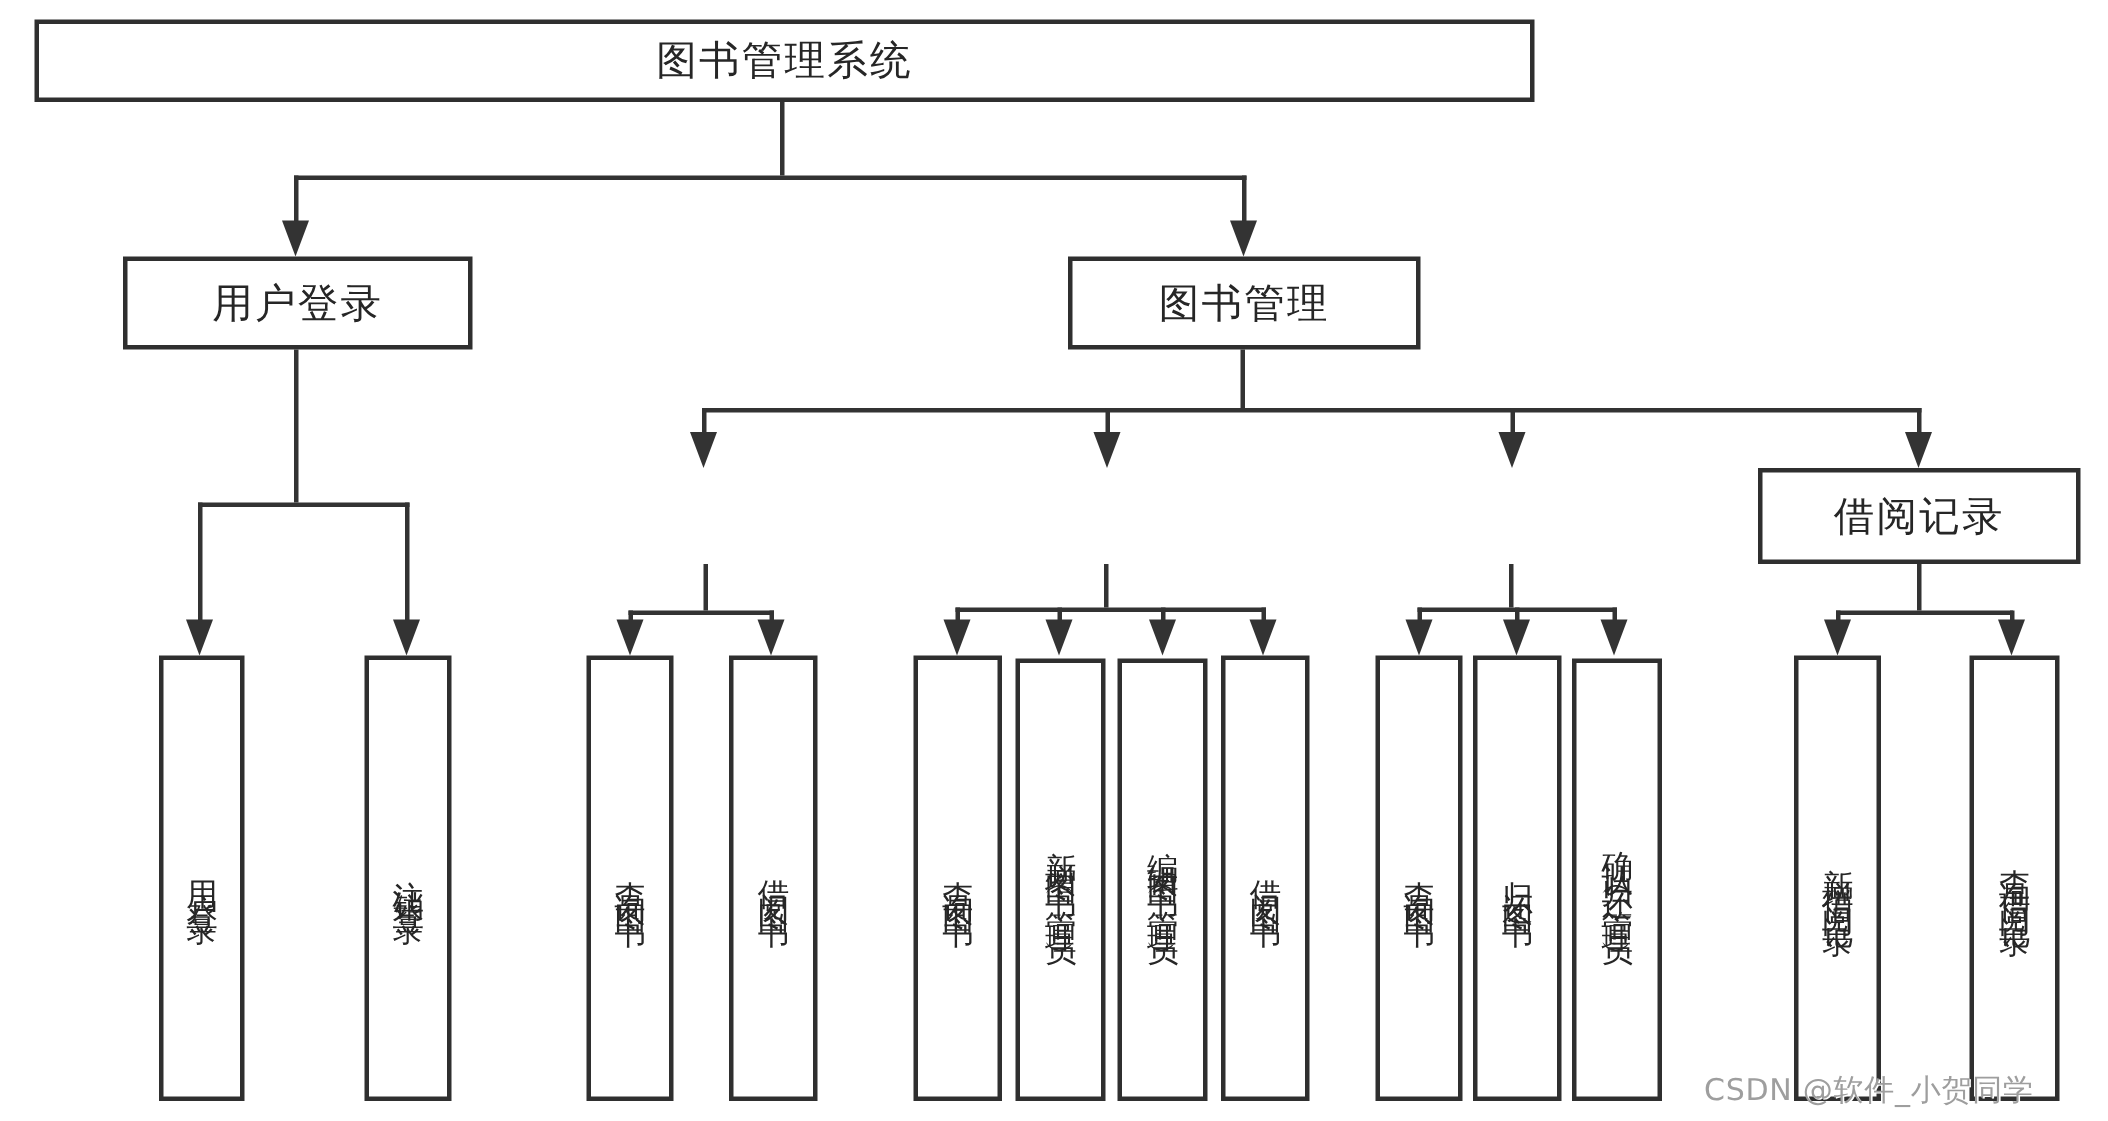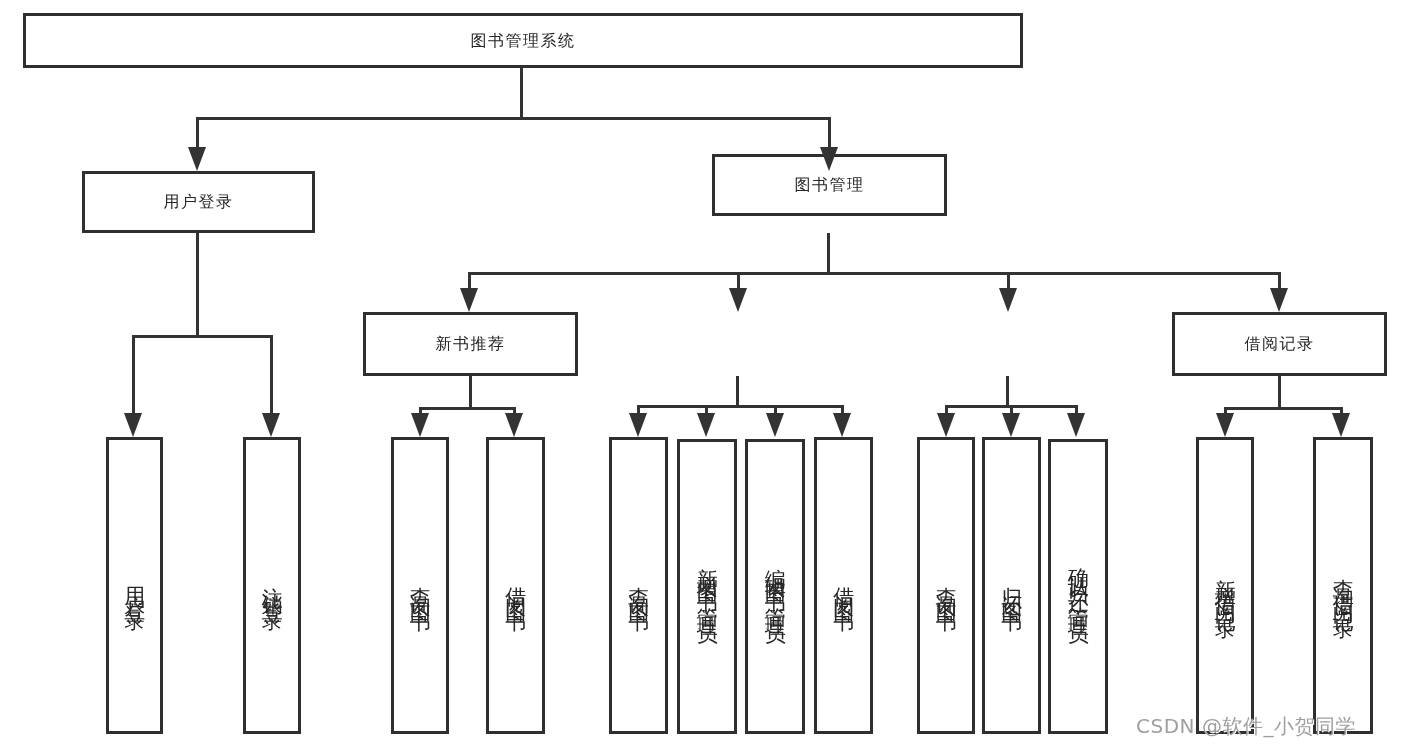--- a/index.html
+++ b/index.html
@@ -4,21 +4,21 @@
 <style>
   html,body{margin:0;padding:0;background:#ffffff;}
   .stage{
     position:relative;width:1405px;height:747px;background:#ffffff;
     font-family:"DejaVu Sans","Liberation Sans",sans-serif;
     overflow:hidden;
   }
   .box{
     position:absolute;box-sizing:border-box;border:3px solid #2f2f2f;background:#ffffff;
     display:flex;align-items:center;justify-content:center;
-    color:#262626;font-size:16px;letter-spacing:1.5px;line-height:1;
+    color:#262626;font-size:27px;letter-spacing:1.5px;line-height:1;
   }
   .vbox{
     position:absolute;box-sizing:border-box;border:3px solid #2f2f2f;background:#ffffff;
     display:flex;align-items:center;justify-content:center;color:#262626;
   }
   .vtext{
     writing-mode:vertical-rl;text-orientation:mixed;
     font-size:21px;letter-spacing:8px;line-height:1.25;color:#262626;white-space:nowrap;
   }
   .hline{position:absolute;height:3px;background:#333333;}
@@ -40,27 +40,24 @@
 <div class="stage">
 
   <div class="box" style="left:23px;top:13px;width:1000px;height:55px;">
     <span>图书管理系统</span>
   </div>
 
   <div class="box" style="left:82px;top:171px;width:233px;height:62px;">
     <span>用户登录</span>
   </div>
 
-  <div class="box" style="left:712px;top:154px;width:235px;height:62px;">
+  <div class="box" style="left:712px;top:171px;width:235px;height:62px;">
     <span>图书管理</span>
   </div>
 
-  <div class="box" style="left:363px;top:312px;width:215px;height:64px;">
-    <span>新书推荐</span>
-  </div>
 
 
 
   <div class="box" style="left:1172px;top:312px;width:215px;height:64px;">
     <span>借阅记录</span>
   </div>
 
   <div class="vbox" style="left:106px;top:437px;width:57px;height:297px;">
     <span class="vtext">用户登录</span>
   </div>

